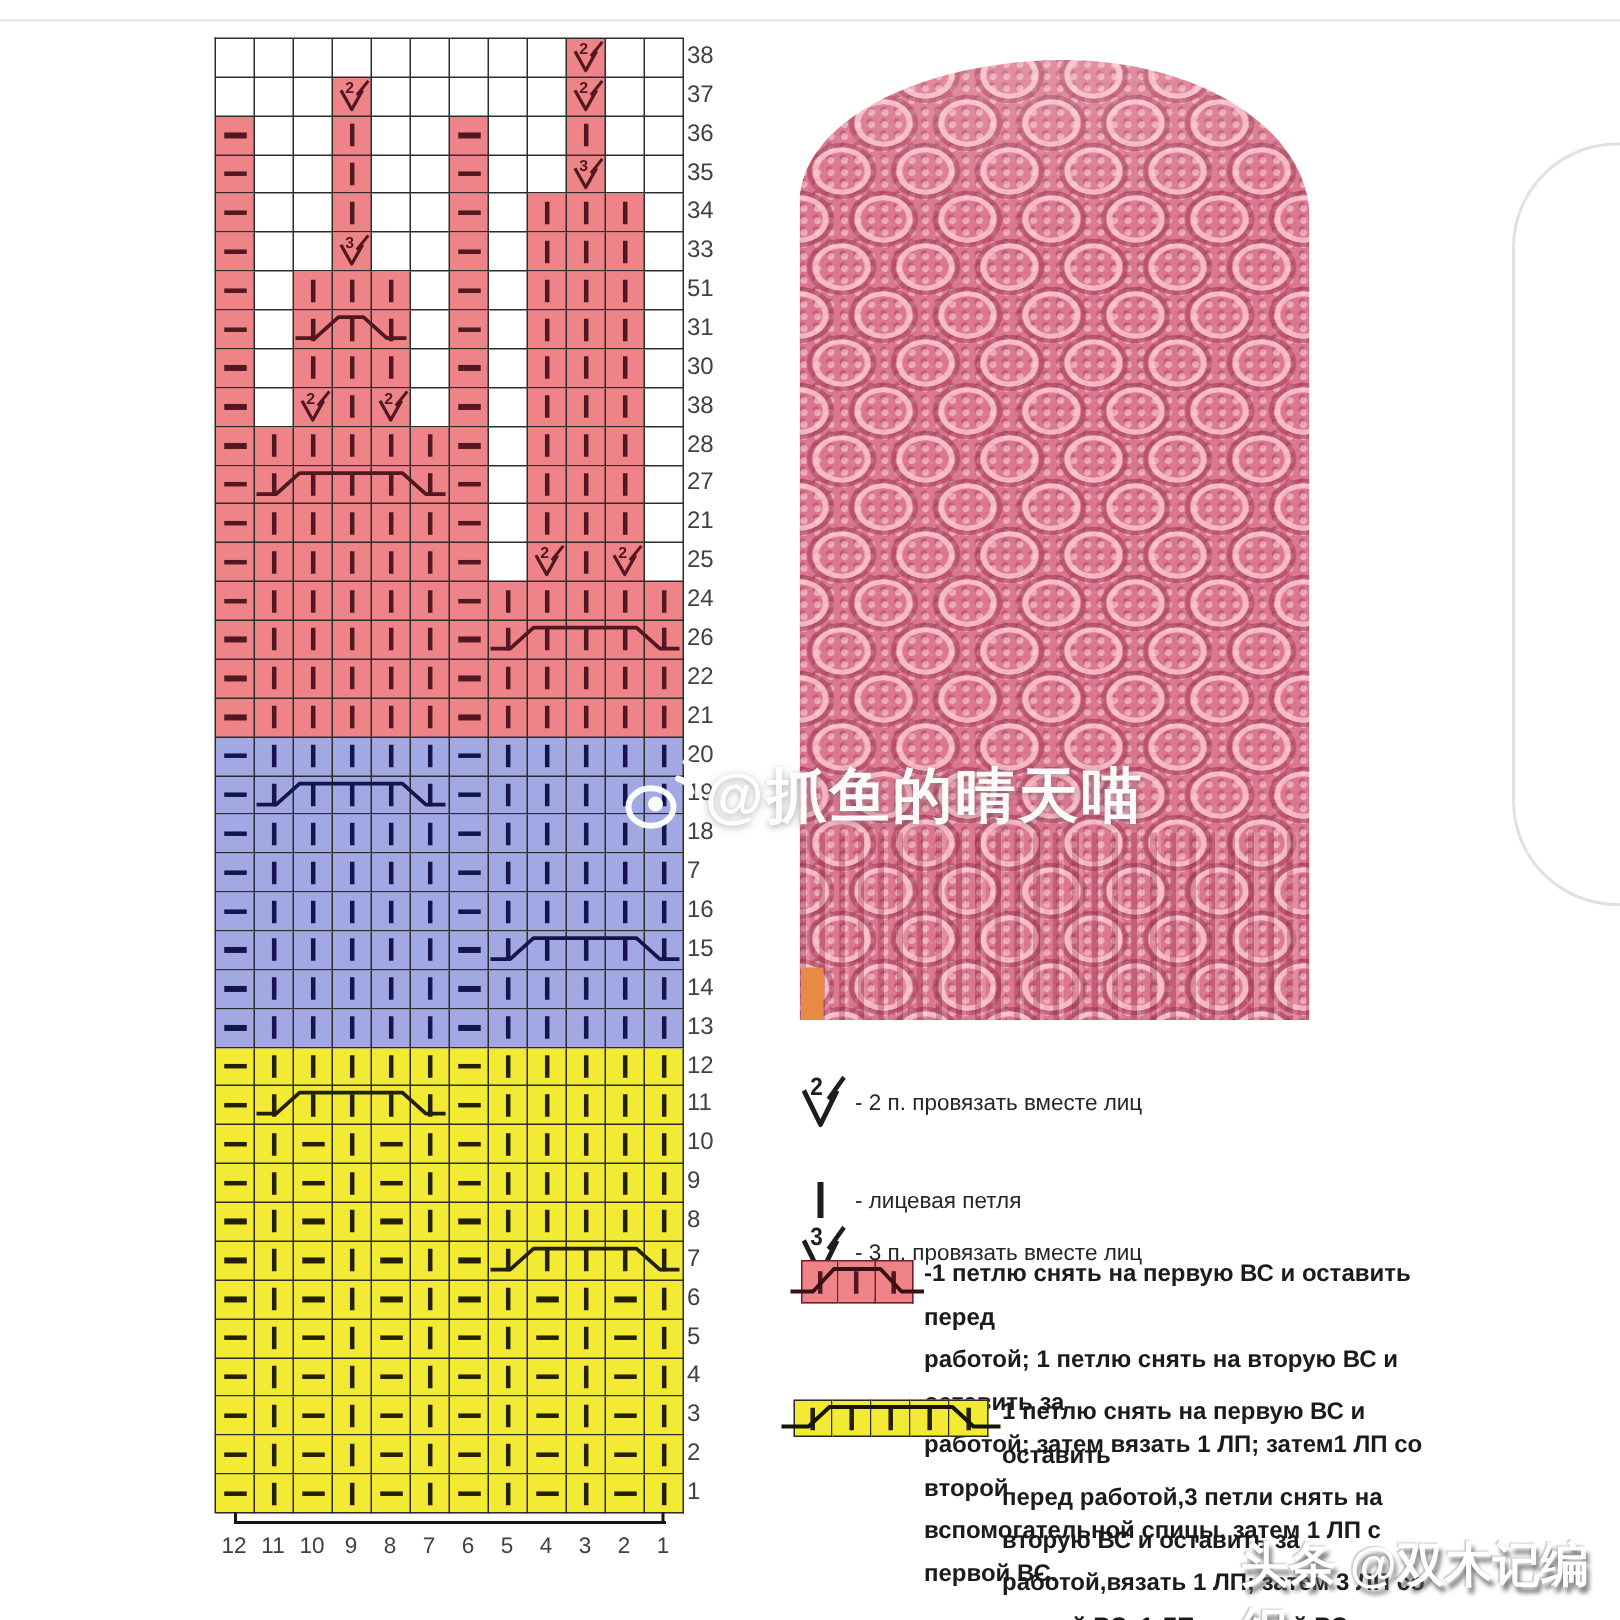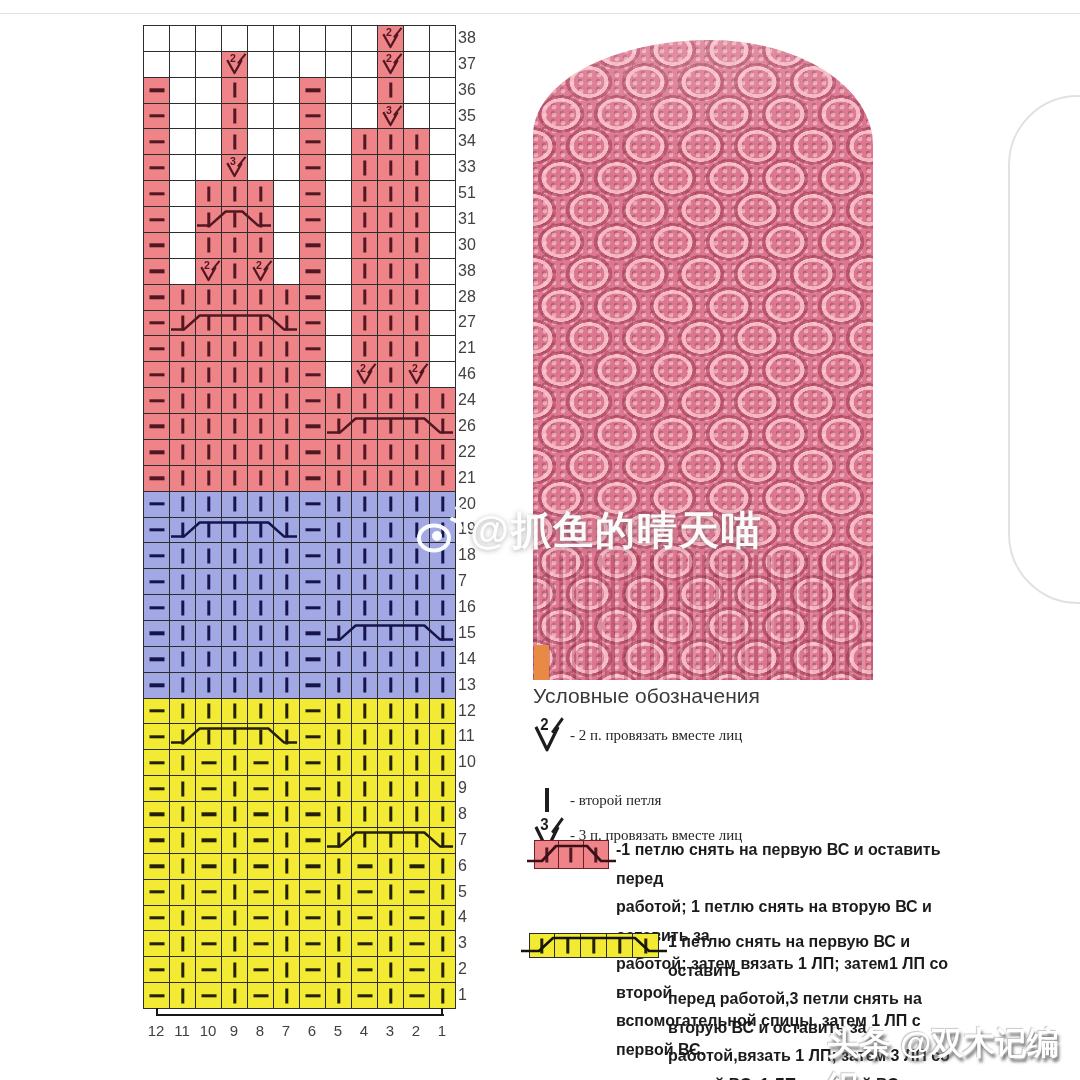--- a/index.html
+++ b/index.html
@@ -41,21 +41,21 @@
        background-size:100% 100%,56px 64px,56px 64px,9px 8px,9px 8px;
        background-position:0 0,0 170px,28px 202px,0 0,4px 3px;}
   .hat-rib{position:absolute;left:0;right:0;bottom:0;height:125px;
        background:repeating-linear-gradient(90deg, rgba(145,35,65,0.30) 0 4px, rgba(255,235,238,0.18) 4px 7px, rgba(0,0,0,0) 7px 13px);}
   .orange-tag{position:absolute;left:1px;bottom:0;width:15px;height:35px;background:#e98a44;}
 
   
   .legend-title{position:absolute;left:533px;top:684px;font-size:21px;color:#3a3a3a;}
   .legend-item{position:absolute;left:524px;display:flex;align-items:center;}
   .legend-sym{width:46px;display:flex;justify-content:center;align-items:center;position:relative;}
-  .legend-label{font-size:15px;color:#262626;font-family:Liberation Serif, serif;}
+  .legend-label{font-size:15px;color:#262626;}
   .bar-p{width:24px;height:3.6px;background:#1d1d1d;}
   .bar-k{width:3.6px;height:24px;background:#1d1d1d;}
   svg.dec-lg{width:34px;height:38px;overflow:visible;}
 
   .swatch{position:absolute;display:flex;}
   .swatch .scell{position:relative;box-sizing:border-box;}
   .swatch svg{position:absolute;overflow:visible;pointer-events:none;}
   .swatch-pink .scell{width:25px;height:29px;background:#ee8487;border:1px solid #6d1f2c;border-left:none;}
   .swatch-pink .scell:first-child{border-left:1px solid #6d1f2c;}
   .swatch-yellow .scell{width:26px;height:25px;background:#f2ea33;border:1px solid #2b2b2b;border-left:none;}
@@ -1369,21 +1369,21 @@
         <div>35</div>
         <div>34</div>
         <div>33</div>
         <div>51</div>
         <div>31</div>
         <div>30</div>
         <div>38</div>
         <div>28</div>
         <div>27</div>
         <div>21</div>
-        <div>46</div>
+        <div>25</div>
         <div>24</div>
         <div>26</div>
         <div>22</div>
         <div>21</div>
         <div>20</div>
         <div>19</div>
         <div>18</div>
         <div>7</div>
         <div>16</div>
         <div>15</div>
@@ -1420,37 +1420,36 @@
         <div>1</div>
       </div>
   </div>
 
   <div class="photo">
     <div class="hat"></div>
     <div class="hat-rib"></div>
     <div class="orange-tag"></div>
   </div>
 
-  <div class="legend-title">Условные обозначения</div>
 
   <div class="legend-item" style="top:712px;height:46px;">
     <div class="legend-sym">
         <svg class="dec-lg" viewBox="0 0 26 26" preserveAspectRatio="none">
      <path d="M4.5,7.5 L13,23 L21.5,7.5" fill="none" stroke="#1d1d1d" stroke-width="2.4" stroke-linejoin="round"></path>
      <path d="M17,11.5 L25,1.5" stroke="#1d1d1d" stroke-width="2.2"></path>
      <text x="11" y="9.5" text-anchor="middle" font-size="11.5" font-weight="bold" fill="#1d1d1d" font-family="Liberation Sans, sans-serif">2</text>
    </svg>
       </div>
     <div class="legend-label">- 2 п. провязать вместе лиц</div>
   </div>
   <div class="legend-item" style="top:786px;height:28px;">
     <div class="legend-sym">
         <i class="bar-k"></i>
       </div>
-    <div class="legend-label">- второй петля</div>
+    <div class="legend-label">- лицевая петля</div>
   </div>
   <div class="legend-item" style="top:812px;height:46px;">
     <div class="legend-sym">
         <svg class="dec-lg" viewBox="0 0 26 26" preserveAspectRatio="none">
      <path d="M4.5,7.5 L13,23 L21.5,7.5" fill="none" stroke="#1d1d1d" stroke-width="2.4" stroke-linejoin="round"></path>
      <path d="M17,11.5 L25,1.5" stroke="#1d1d1d" stroke-width="2.2"></path>
      <text x="11" y="9.5" text-anchor="middle" font-size="11.5" font-weight="bold" fill="#1d1d1d" font-family="Liberation Sans, sans-serif">3</text>
    </svg>
       </div>
     <div class="legend-label">- 3 п. провязать вместе лиц</div>

